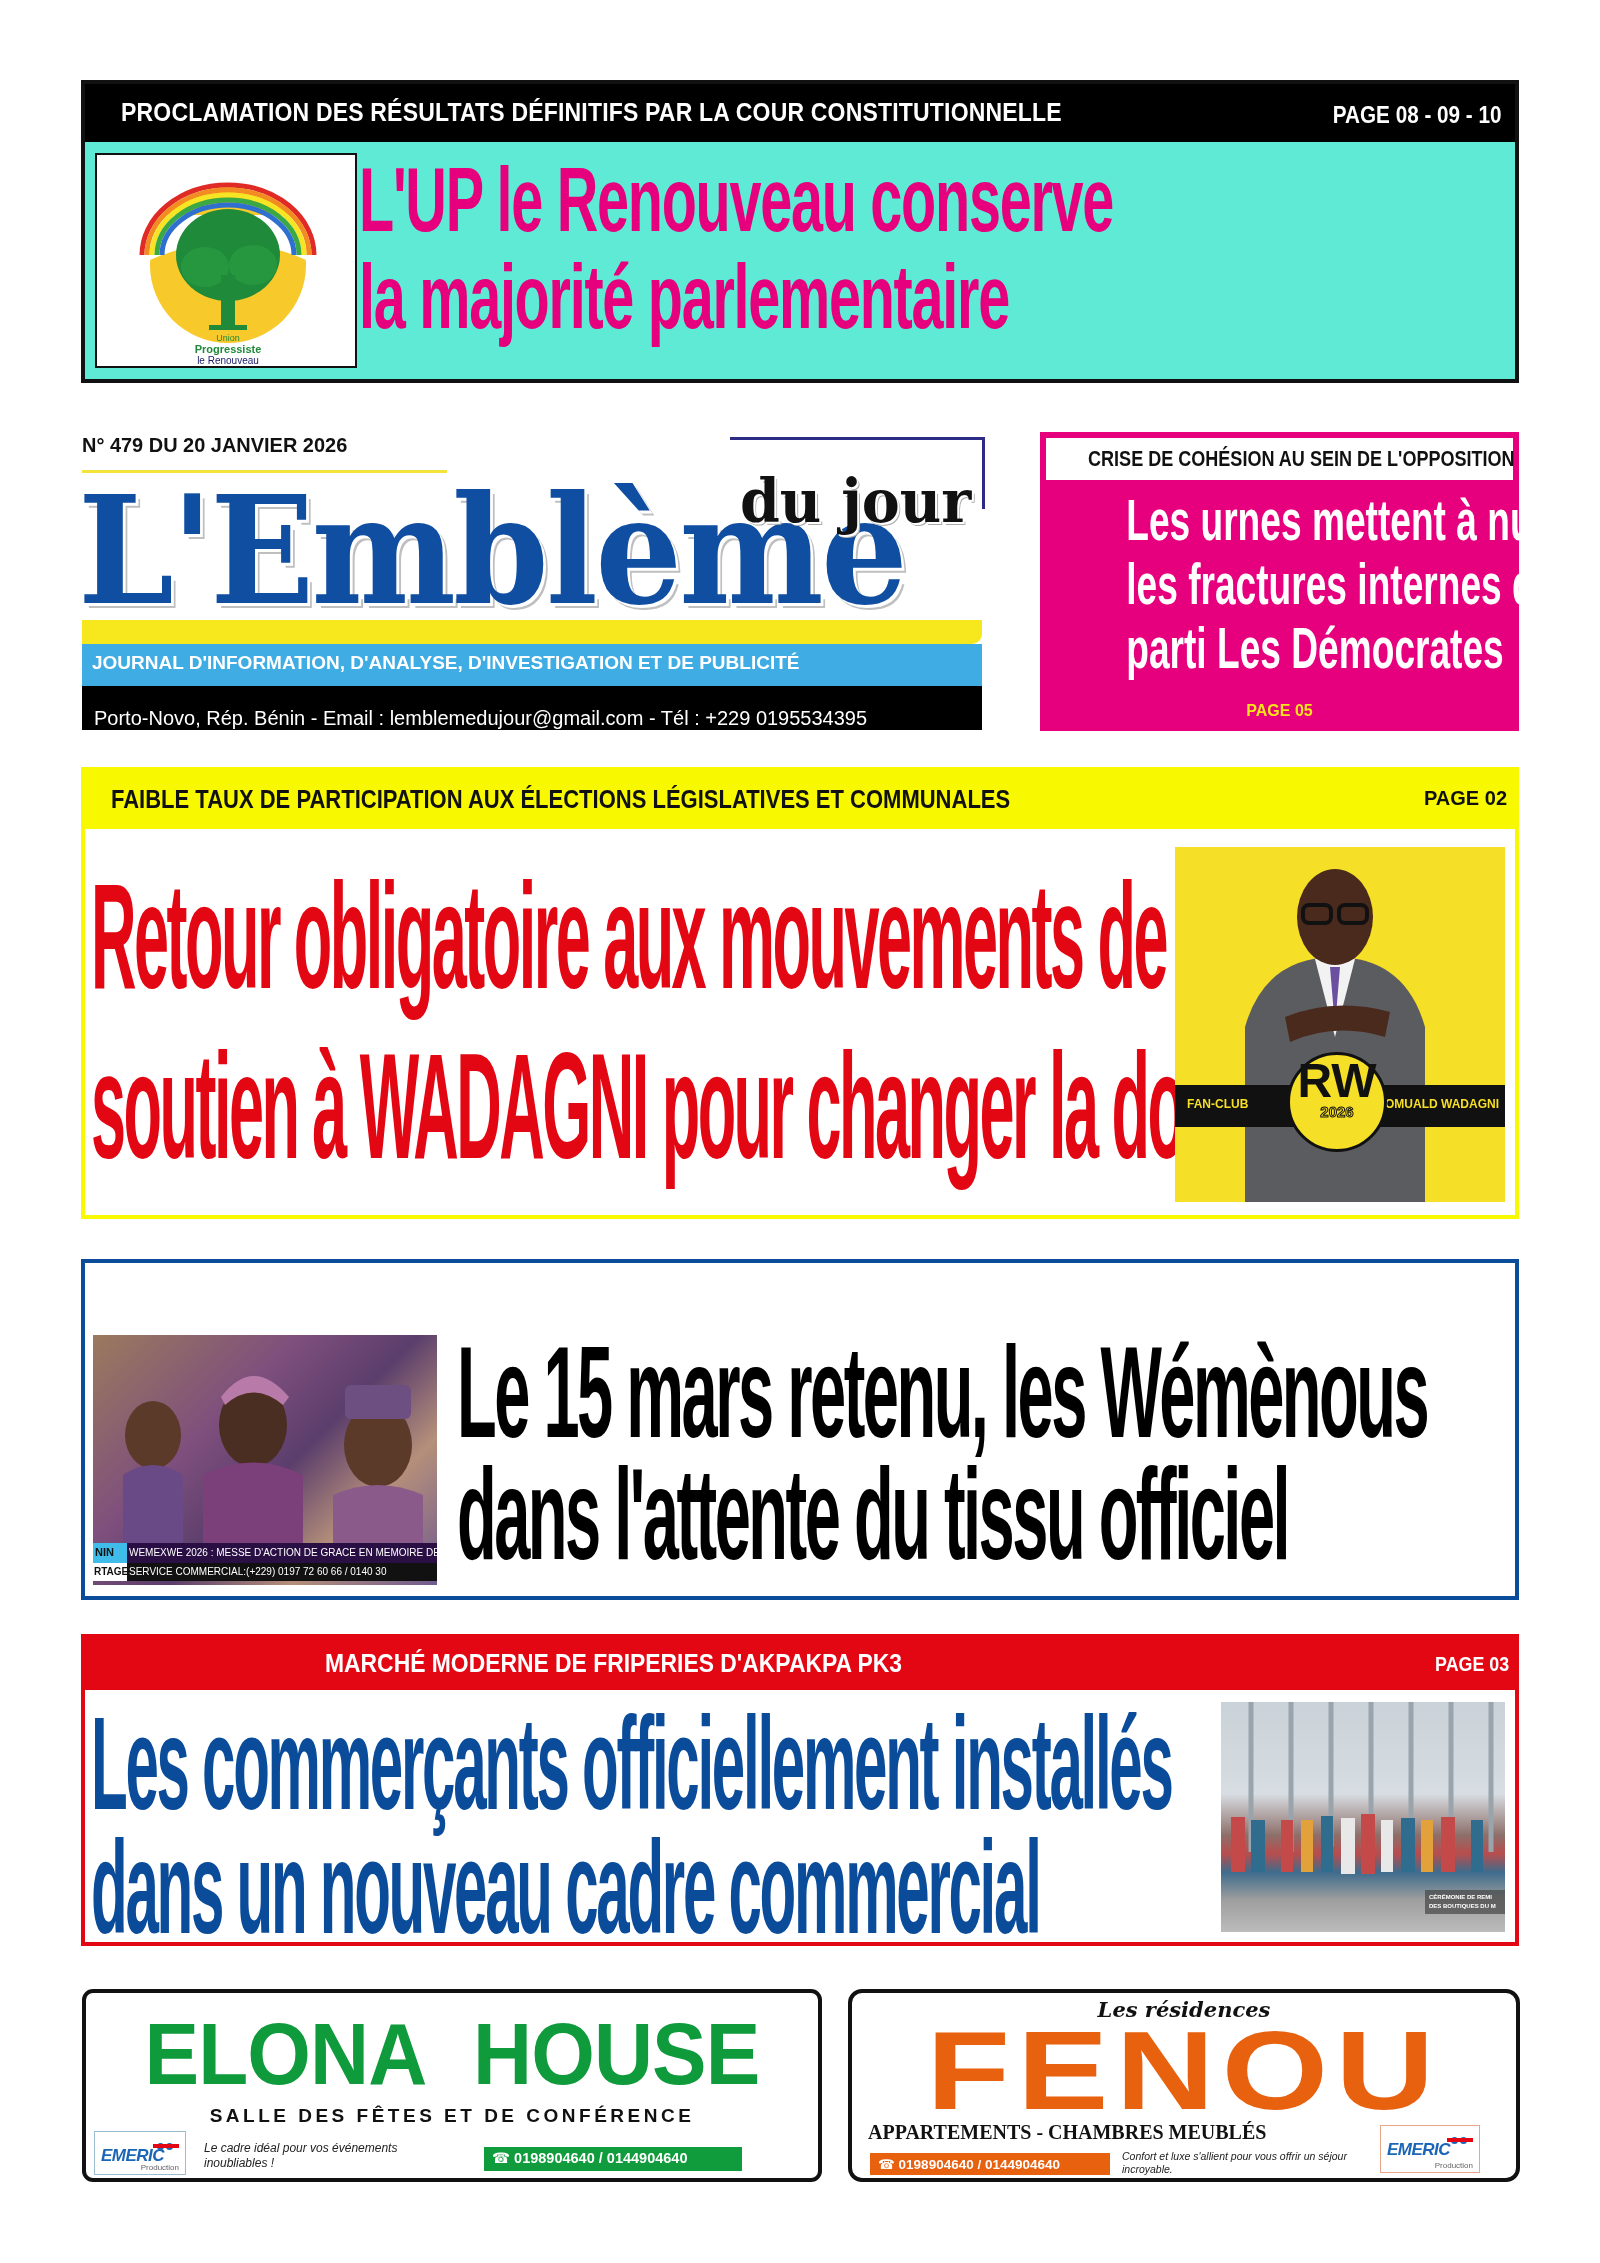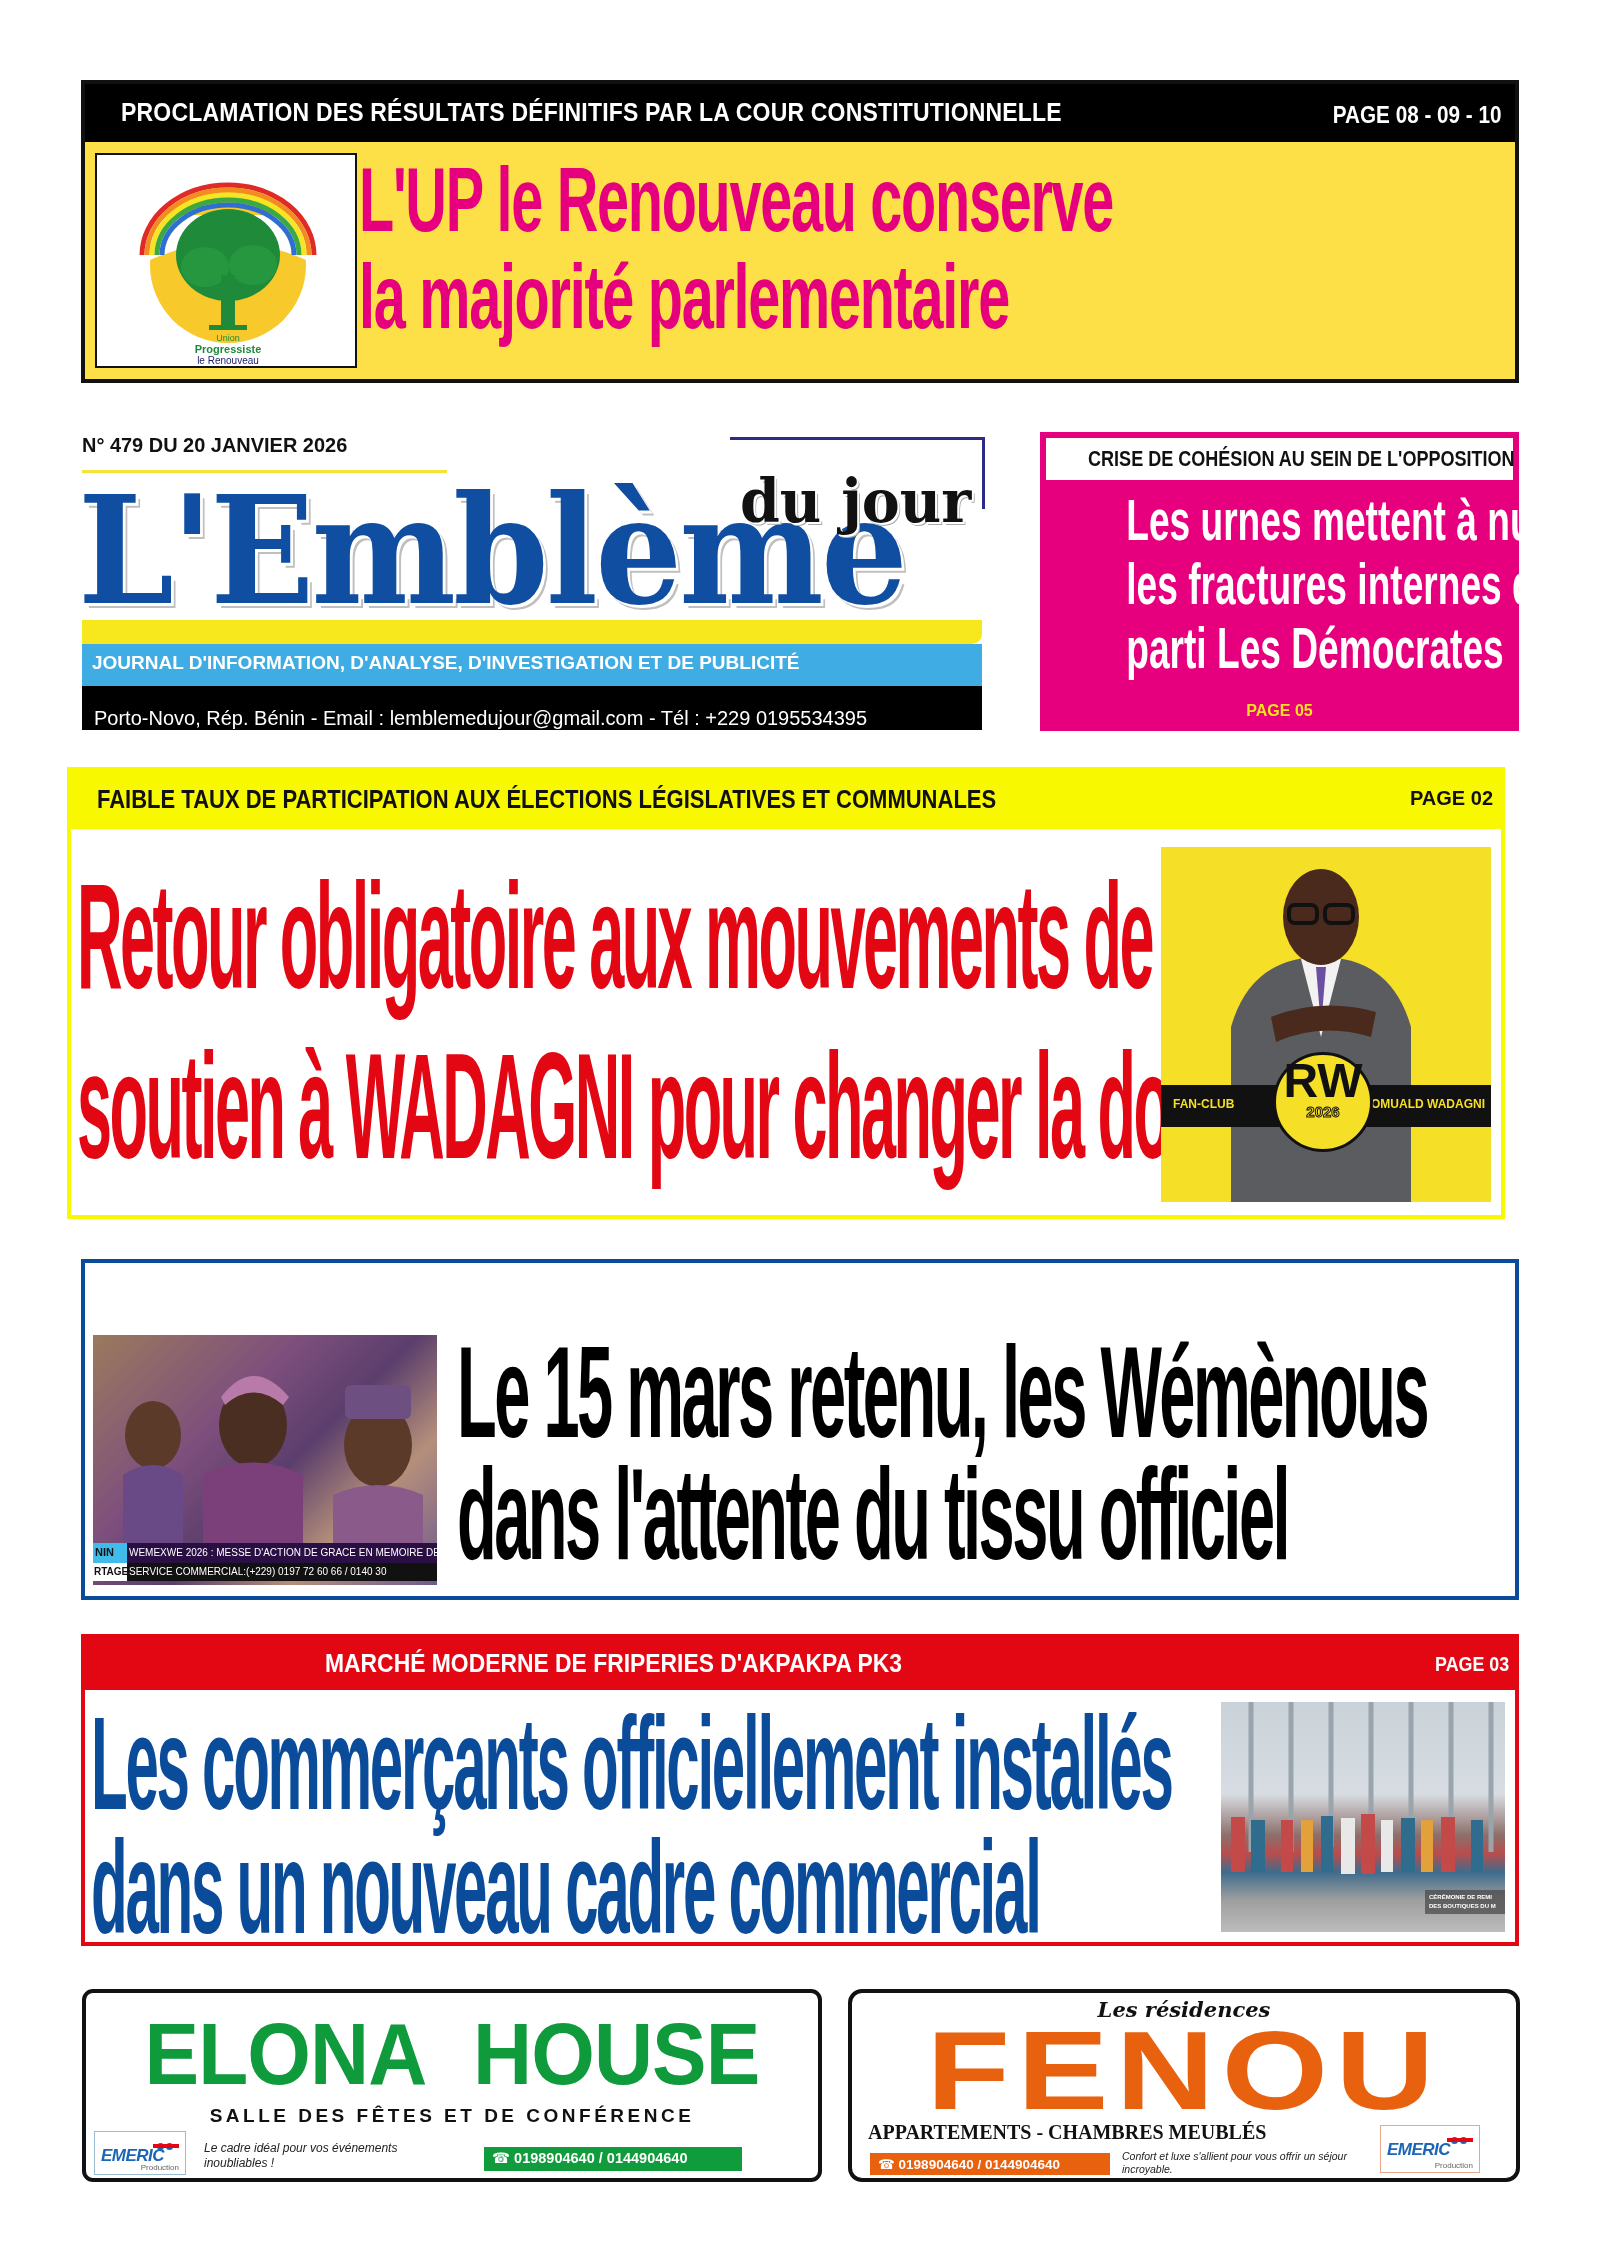--- a/index.html
+++ b/index.html
@@ -3,21 +3,21 @@
 <meta charset="utf-8">
 <style>
   * { box-sizing: border-box; margin: 0; padding: 0; }
   html, body { width: 1600px; height: 2263px; background: #ffffff; overflow: hidden; }
   body { position: relative; font-family: "Liberation Sans", "DejaVu Sans", sans-serif; }
 
   .abs { position: absolute; }
   .cond { font-family: "Liberation Sans", sans-serif; font-weight: bold; transform-origin: left top; white-space: nowrap; display: inline-block; }
 
   
-  #top-box { left: 81px; top: 80px; width: 1438px; height: 303px; border: 4px solid #111; background: #fde047; }
+  #top-box { left: 81px; top: 80px; width: 1438px; height: 303px; border: 4px solid #111; background: #5eead4; }
   #top-bar { left: 0; top: 0; width: 100%; height: 58px; background: #000; }
   #top-kicker { left: 36px; top: 14px; color: #fff; font-size: 25px; font-weight: bold; letter-spacing: 0.2px; transform: scaleX(0.92); }
   #top-page { right: 14px; top: 18px; color: #fff; font-size: 23px; font-weight: bold; transform: scaleX(0.9); transform-origin: right top; }
   #up-logo-frame { left: 10px; top: 69px; width: 262px; height: 215px; border: 2px solid #111; background: #fff; overflow: hidden; }
   #top-headline { left: 274px; top: 68px; width: 1150px; color: #e6007e; font-size: 90px; line-height: 97px; font-weight: bold; letter-spacing: -2px; }
   #top-headline .ln { display:block; transform: scaleX(0.64); transform-origin: left top; white-space: nowrap; }
 
   
   #issue-line { left: 82px; top: 433px; font-size: 21px; font-weight: bold; color: #111; transform: scaleX(0.95); transform-origin: left top; }
   #issue-underline { left: 82px; top: 470px; width: 365px; height: 3px; background: #f3e33a; }
@@ -30,21 +30,21 @@
 
   
   #crisis-box { left: 1040px; top: 432px; width: 479px; height: 299px; background: #e6007e; }
   #crisis-kicker-wrap { left: 6px; top: 6px; width: 467px; height: 42px; background: #fff; }
   #crisis-kicker { left: 0; top: 8px; width: 100%; text-align: center; font-size: 22px; font-weight: bold; color: #111; transform: scaleX(0.82); transform-origin: center top; white-space: nowrap; }
   #crisis-headline { left: 0; top: 56px; width: 100%; text-align: center; color: #fff; font-size: 58px; line-height: 64px; font-weight: bold; }
   #crisis-headline .ln { display:block; transform: scaleX(0.64); transform-origin: center top; white-space: nowrap; }
   #crisis-page { left: 0; top: 270px; width: 100%; text-align: center; color: #f7e41b; font-size: 16px; font-weight: bold; }
 
   
-  #yellow-box { left: 67px; top: 767px; width: 1438px; height: 452px; border: 4px solid #f8f800; background: #fff; }
+  #yellow-box { left: 81px; top: 767px; width: 1438px; height: 452px; border: 4px solid #f8f800; background: #fff; }
   #yellow-bar { left: -4px; top: -4px; width: 1438px; height: 62px; background: #f8f800; }
   #yellow-kicker { left: 30px; top: 18px; font-size: 25px; font-weight: bold; color: #111; transform: scaleX(0.88); transform-origin: left top; white-space: nowrap; }
   #yellow-page { right: 12px; top: 20px; font-size: 20px; font-weight: bold; color: #111; }
   #yellow-headline { left: 6px; top: 80px; color: #e30613; font-size: 150px; line-height: 170px; font-weight: bold; letter-spacing: -6px; }
   #yellow-headline .ln { display:block; transform: scaleX(0.42); transform-origin: left top; white-space: nowrap; }
   #wadagni-photo { left: 1090px; top: 76px; width: 330px; height: 355px; background: #f6df27; overflow: hidden; }
   #rw-band { left: 0; top: 238px; width: 100%; height: 42px; background: #111; }
   #rw-fanclub { left: 12px; top: 250px; color: #f6df27; font-size: 12px; font-weight: bold; }
   #rw-name { right: 6px; top: 250px; color: #f6df27; font-size: 12px; font-weight: bold; }
   #rw-circle { left: 112px; top: 205px; width: 100px; height: 100px; border-radius: 50%; background: #f6df27; border: 3px solid #111; text-align: center; }

